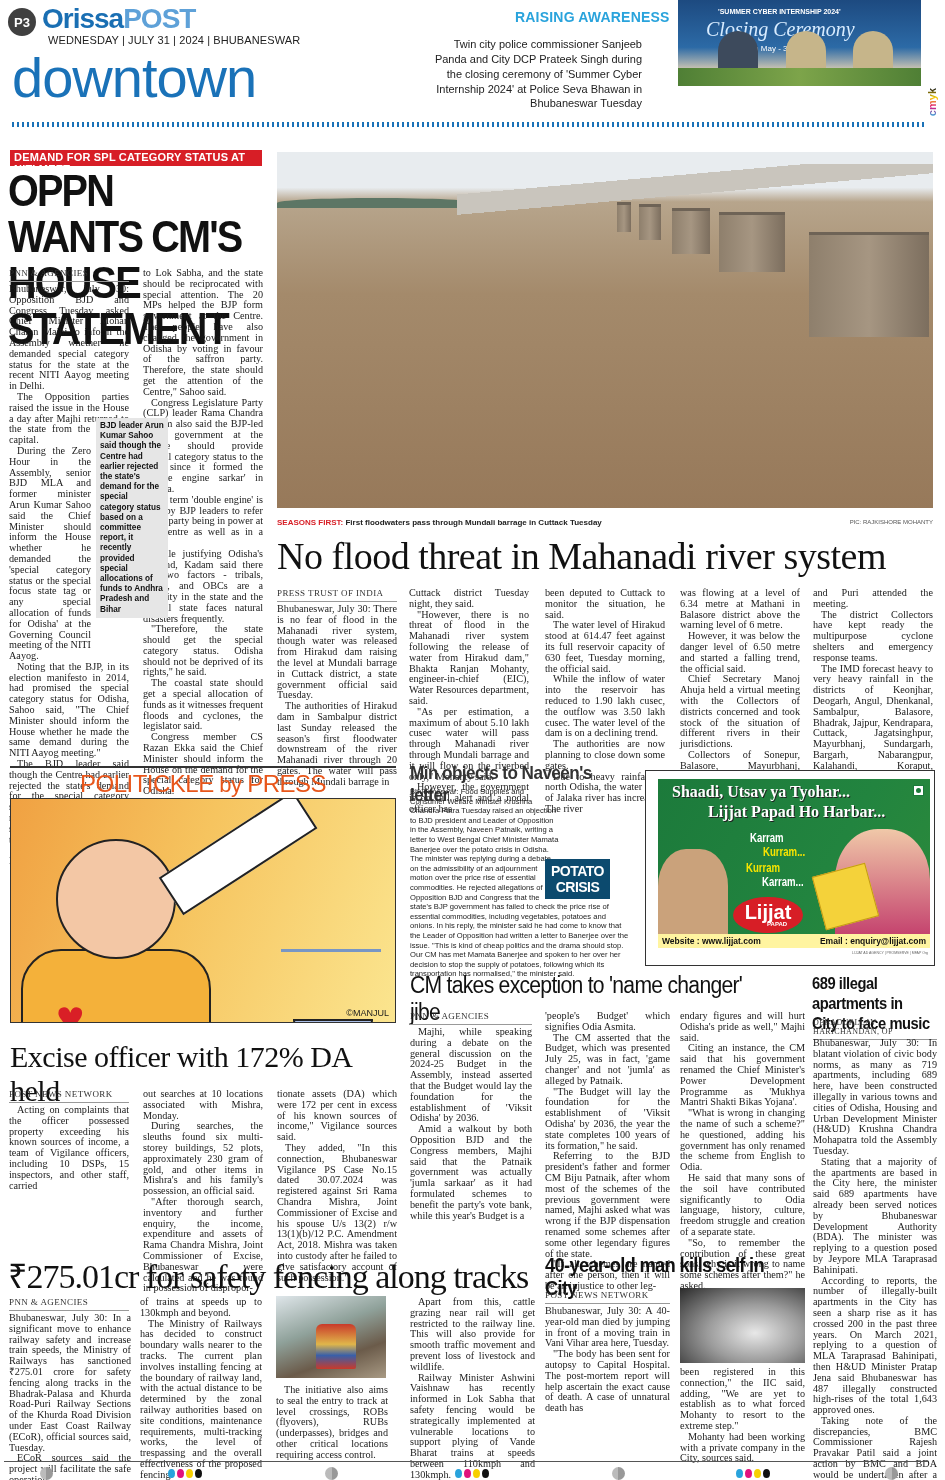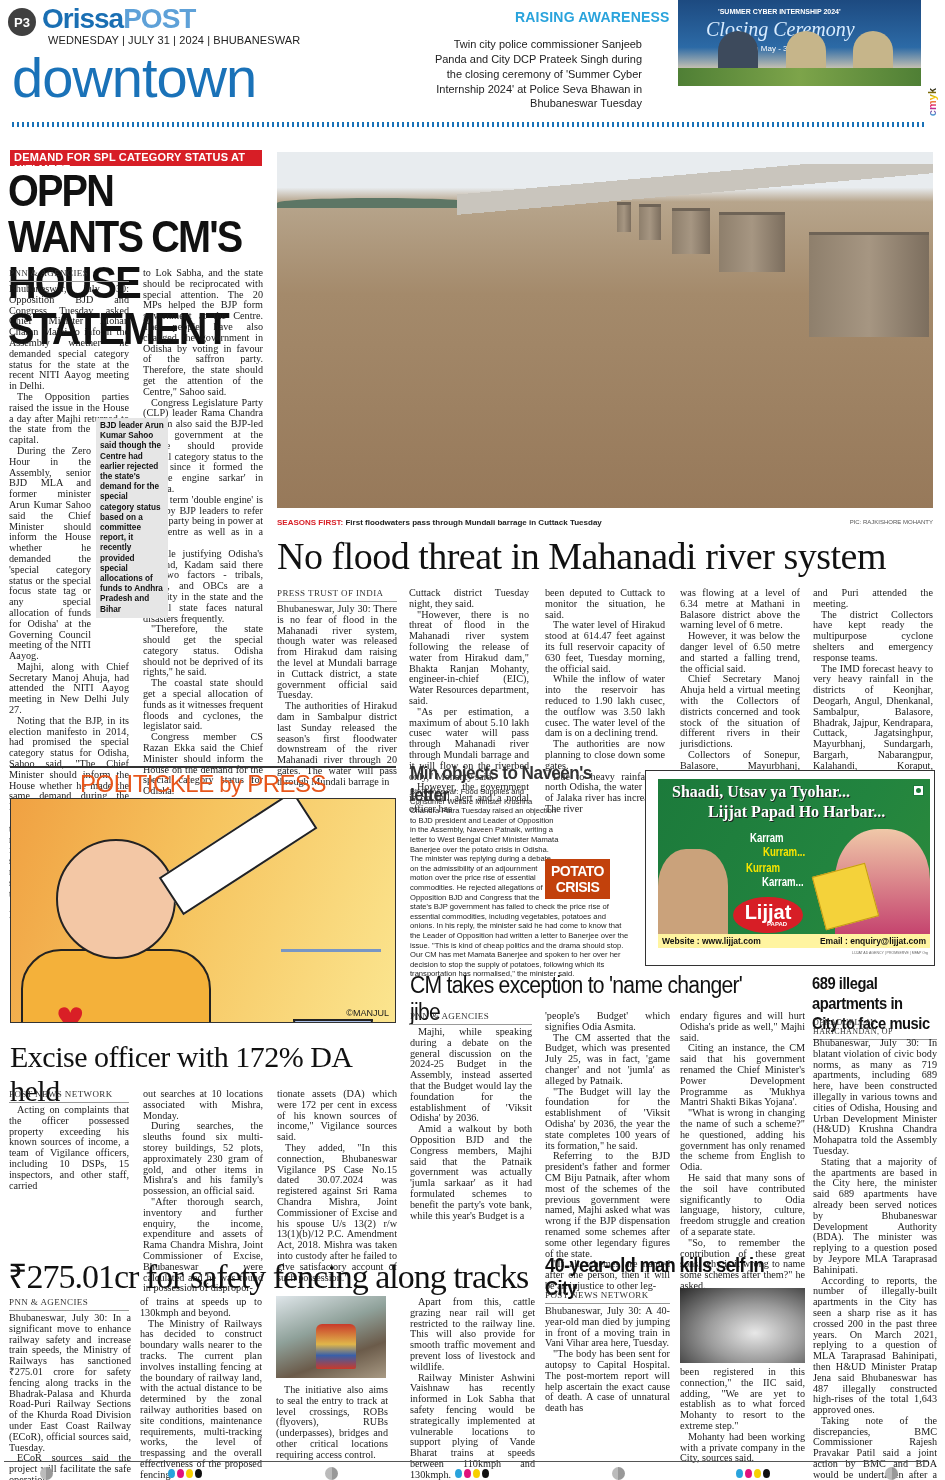--- a/index.html
+++ b/index.html
@@ -50,21 +50,21 @@
 #cartoon .face{position:absolute;left:45px;top:40px;width:120px;height:120px;border-radius:50%;background:#f3c7a5;border:2px solid #222}
 #cartoon .vest{position:absolute;left:10px;top:150px;width:190px;height:90px;background:#f4b13a;border:2px solid #222;border-radius:40px 40px 0 0}
 #cartoon .arm{position:absolute;left:160px;top:75px;width:160px;height:45px;background:#fff;border:2px solid #222;transform:rotate(-33deg);transform-origin:left}
 #cartoon .heart{position:absolute;left:45px;top:195px;color:#d91f26;font-size:48px;line-height:48px}
 #cartoon .scale-bar{position:absolute;left:270px;top:150px;width:100px;height:3px;background:#7896c4}
 #cartoon .pan{position:absolute;left:282px;top:220px;width:80px;height:22px;background:#a8bde6;border:2px solid #222;border-radius:0 0 40px 40px}
 #cartoon .sig{position:absolute;right:6px;bottom:4px;font:9px "Liberation Sans",sans-serif}
 
 #headline3{left:410px;top:762px;width:225px;font:bold 19px "Liberation Sans",sans-serif;color:#333;letter-spacing:-0.6px;transform:scaleX(0.9);transform-origin:left}
 #mintext{left:410px;top:787px;width:220px;font:7.6px/9.6px "Liberation Sans",sans-serif;color:#222}
-#potato{left:545px;top:859px;width:65px;height:40px;background:#c2410c;color:#fff;font:bold 14px/16px "Liberation Sans",sans-serif;text-align:center;padding-top:4px;letter-spacing:-0.5px}
+#potato{left:545px;top:859px;width:65px;height:40px;background:#0c4a6e;color:#fff;font:bold 14px/16px "Liberation Sans",sans-serif;text-align:center;padding-top:4px;letter-spacing:-0.5px}
 #potatowrap{float:right;width:70px;height:44px}
 
 #ad{left:645px;top:770px;width:290px;height:196px;border:1px solid #333;background:#fff}
 #adinner{position:absolute;left:12px;top:8px;width:272px;height:162px;background:linear-gradient(120deg,#1c7a3b 0%,#22843f 60%,#2c8a3b 100%);overflow:hidden}
 #ad .l1{position:absolute;left:14px;top:4px;font:bold 16px "Liberation Serif",serif;color:#fff;text-shadow:1px 1px 0 #222}
 #ad .l2{position:absolute;left:50px;top:24px;font:bold 16px "Liberation Serif",serif;color:#fff;text-shadow:1px 1px 0 #222}
 #ad .k{position:absolute;font:bold 12px "Liberation Sans",sans-serif;transform:scaleX(0.8);transform-origin:left}
 #ad .logo{position:absolute;left:75px;top:118px;width:70px;height:36px;background:#d71e26;border-radius:50%;color:#fff;font:bold 20px/30px "Liberation Sans",sans-serif;text-align:center}
 #ad .logo small{position:absolute;left:34px;top:24px;font:bold 6px "Liberation Sans",sans-serif}
 #ad .rabbit{position:absolute;left:0;top:70px;width:70px;height:92px;background:#caa27b;border-radius:40% 40% 0 0}
@@ -119,21 +119,20 @@
 <div class="abs" id="cmyk-top">cmyk</div>
 <div class="abs dots" id="rule1"></div>
 
 <div class="abs" id="kicker">DEMAND FOR SPL CATEGORY STATUS AT NITI MEET</div>
 <div class="abs" id="headline1">OPPN WANTS CM'S HOUSE STATEMENT</div>
 <div class="abs byline" style="left:9px;top:268px;width:120px">PNN &amp; AGENCIES</div>
 <div class="abs body" id="col1a" style="top:284px">
   <p class="first"><span class="dl">Bhubaneswar, July 30:</span><span> Opposition BJD and Congress Tuesday asked Chief Minister Mohan Charan Majhi to inform the Assembly whether he demanded special category status for the state at the recent NITI Aayog meeting in Delhi.</span></p>
   <p>The Opposition parties raised the issue in the House a day after Majhi returned to the state from the national capital.</p>
   <p style="width:82px">During the Zero Hour in the Assembly, senior BJD MLA and former minister Arun Kumar Sahoo said the Chief Minister should inform the House whether he demanded the 'special category status or the special focus state tag or any special allocation of funds for Odisha' at the Governing Council meeting of the NITI Aayog.</p>
-  <p>Majhi, along with Chief Secretary Manoj Ahuja, had attended the NITI Aayog meeting in New Delhi July 27.</p>
   <p>Noting that the BJP, in its election manifesto in 2014, had promised the special category status for Odisha, Sahoo said, "The Chief Minister should inform the House whether he made the same demand during the NITI Aayog meeting."</p>
   <p>The BJD leader said though the Centre had earlier rejected the state's demand for the special category status based on a committee report, it recently provided special allocations of funds to Andhra Pradesh and Bihar.</p>
   <p>"Odisha has sent 20 BJP MPs</p>
 </div>
 <div class="abs body" id="col1b">
   <p class="first">to Lok Sabha, and the state should be reciprocated with special attention. The 20 MPs helped the BJP form government at the Centre. The people have also changed the government in Odisha by voting in favour of the saffron party. Therefore, the state should get the attention of the Centre," Sahoo said.</p>
   <p>Congress Legislature Party (CLP) leader Rama Chandra Kadam also said the BJP-led NDA government at the Centre should provide special category status to the state since it formed the 'double engine sarkar' in Odisha.</p>
   <p>The term 'double engine' is used by BJP leaders to refer to the party being in power at the Centre as well as in a state.</p>
   <p>While justifying Odisha's demand, Kadam said there are two factors - tribals, Dalits, and OBCs are a majority in the state and the coastal state faces natural disasters frequently.</p>
   <p>"Therefore, the state should get the special category status. Odisha should not be deprived of its rights," he said.</p>

